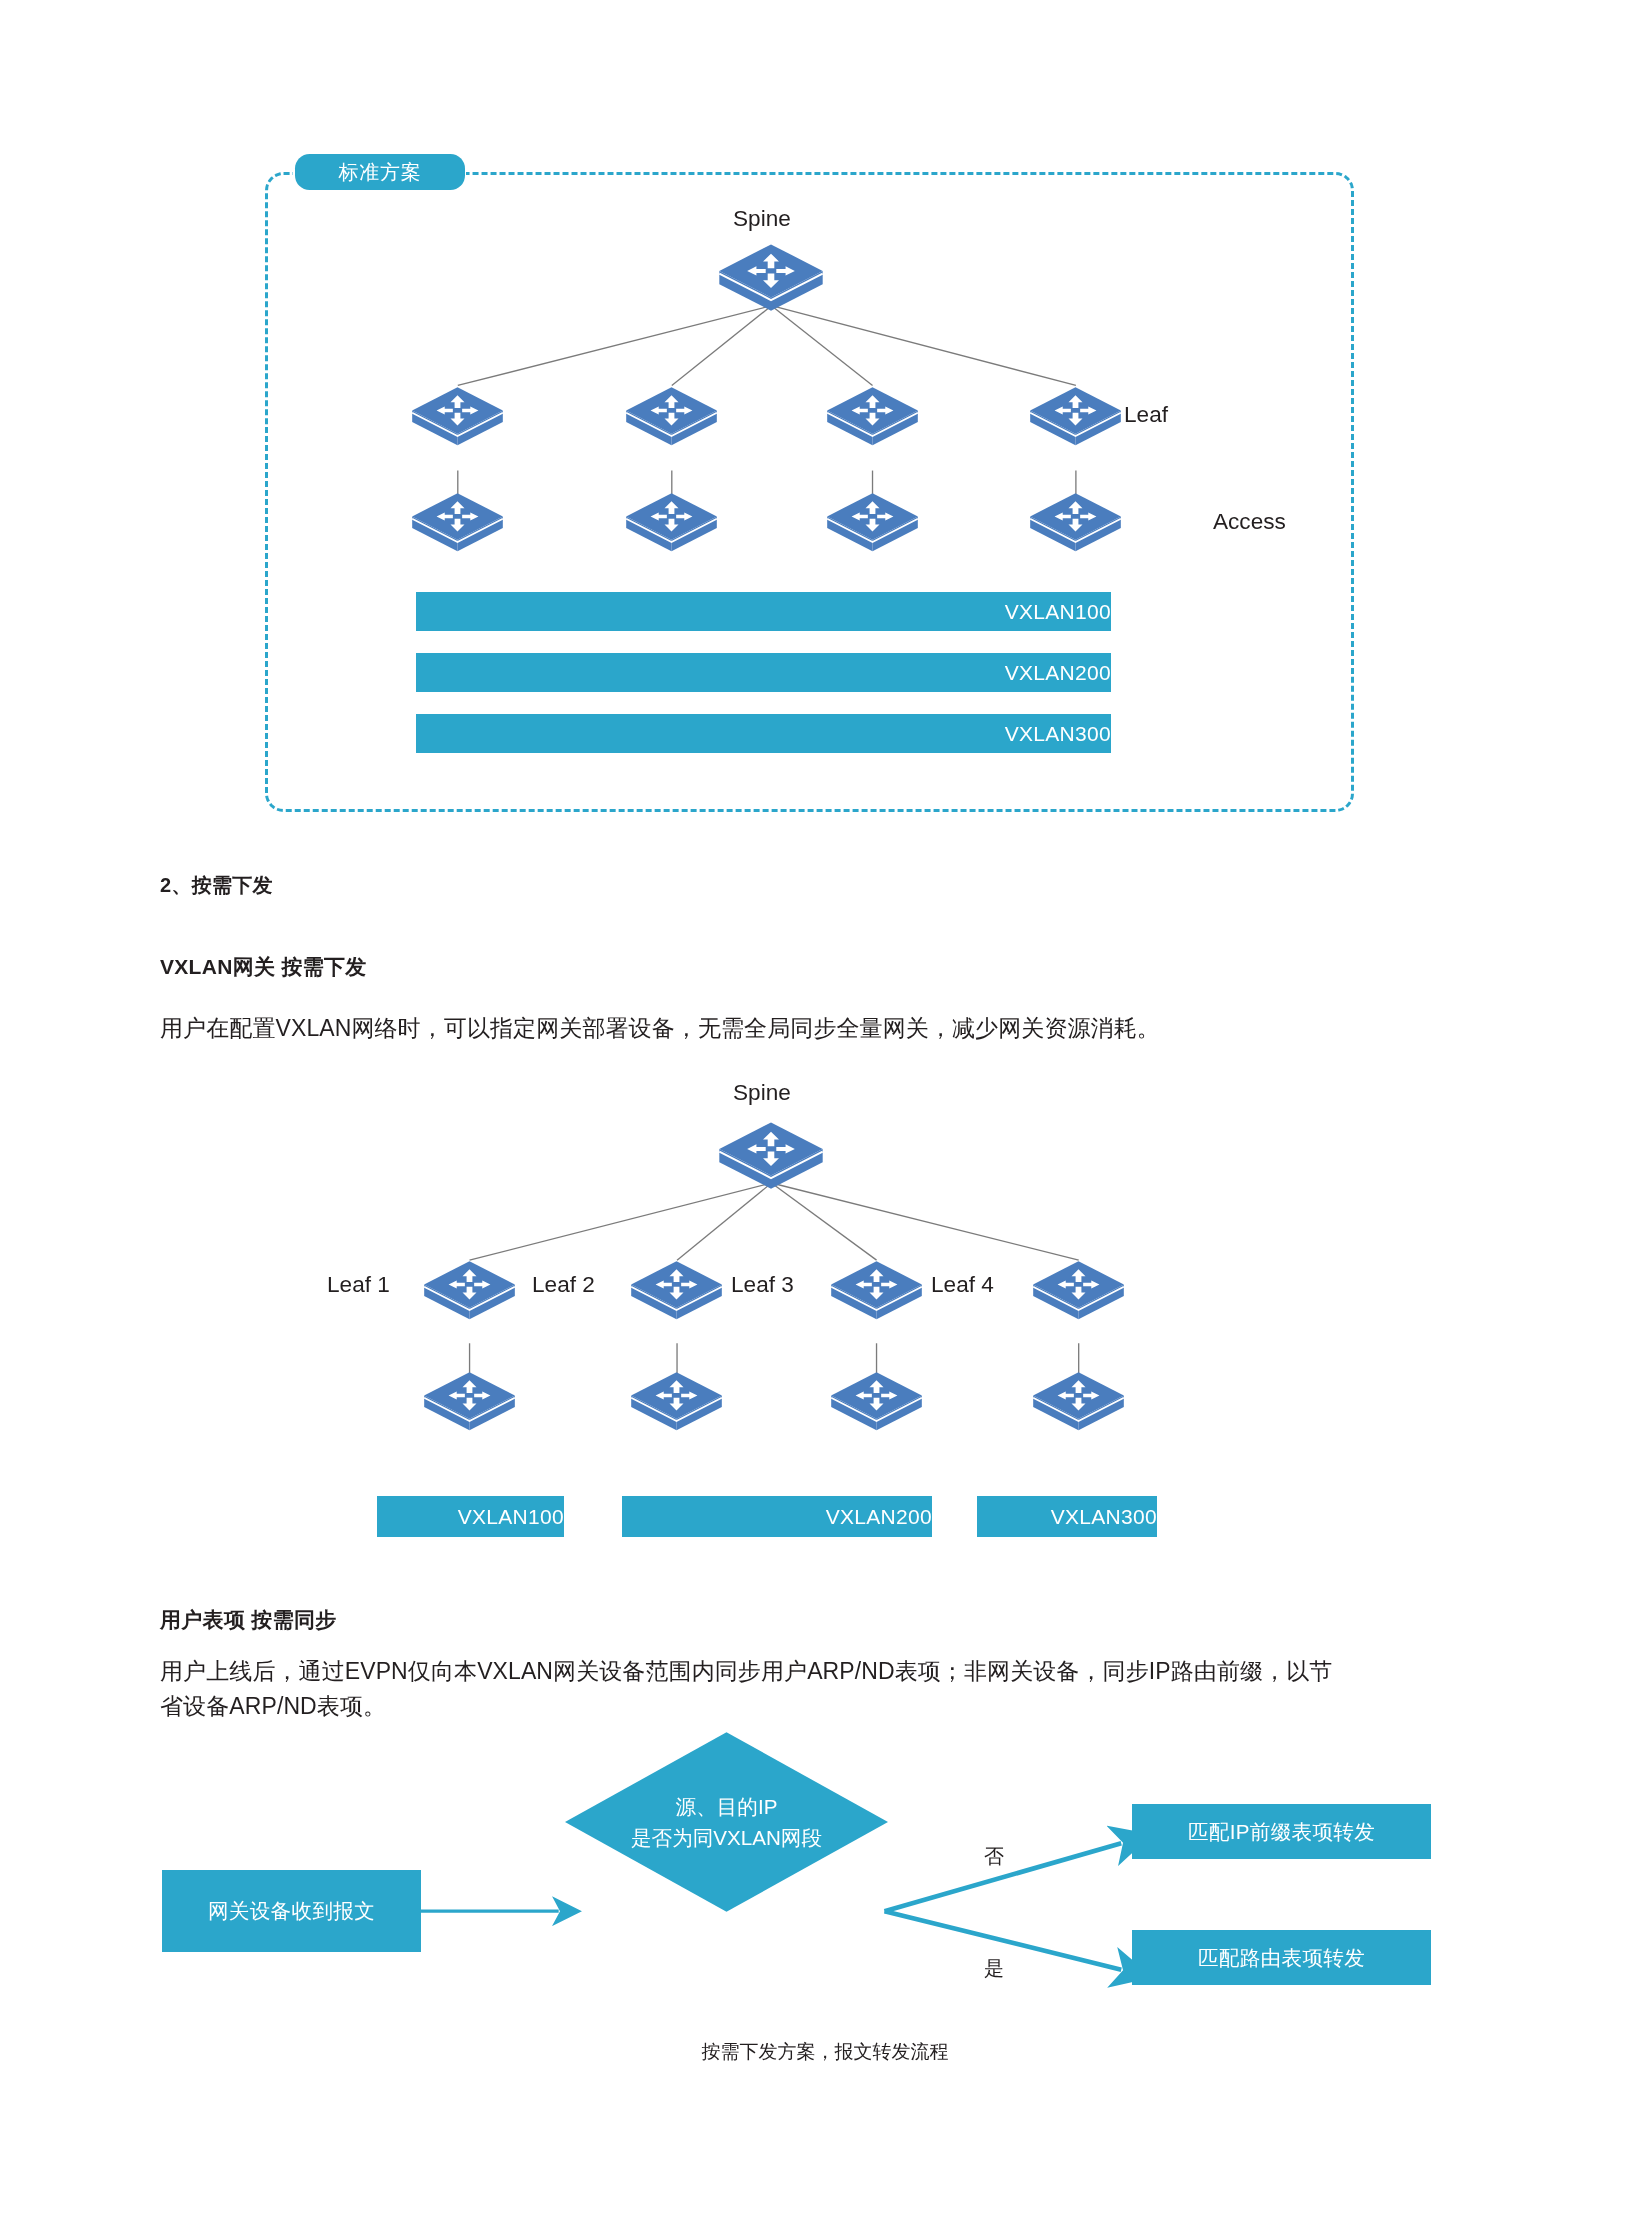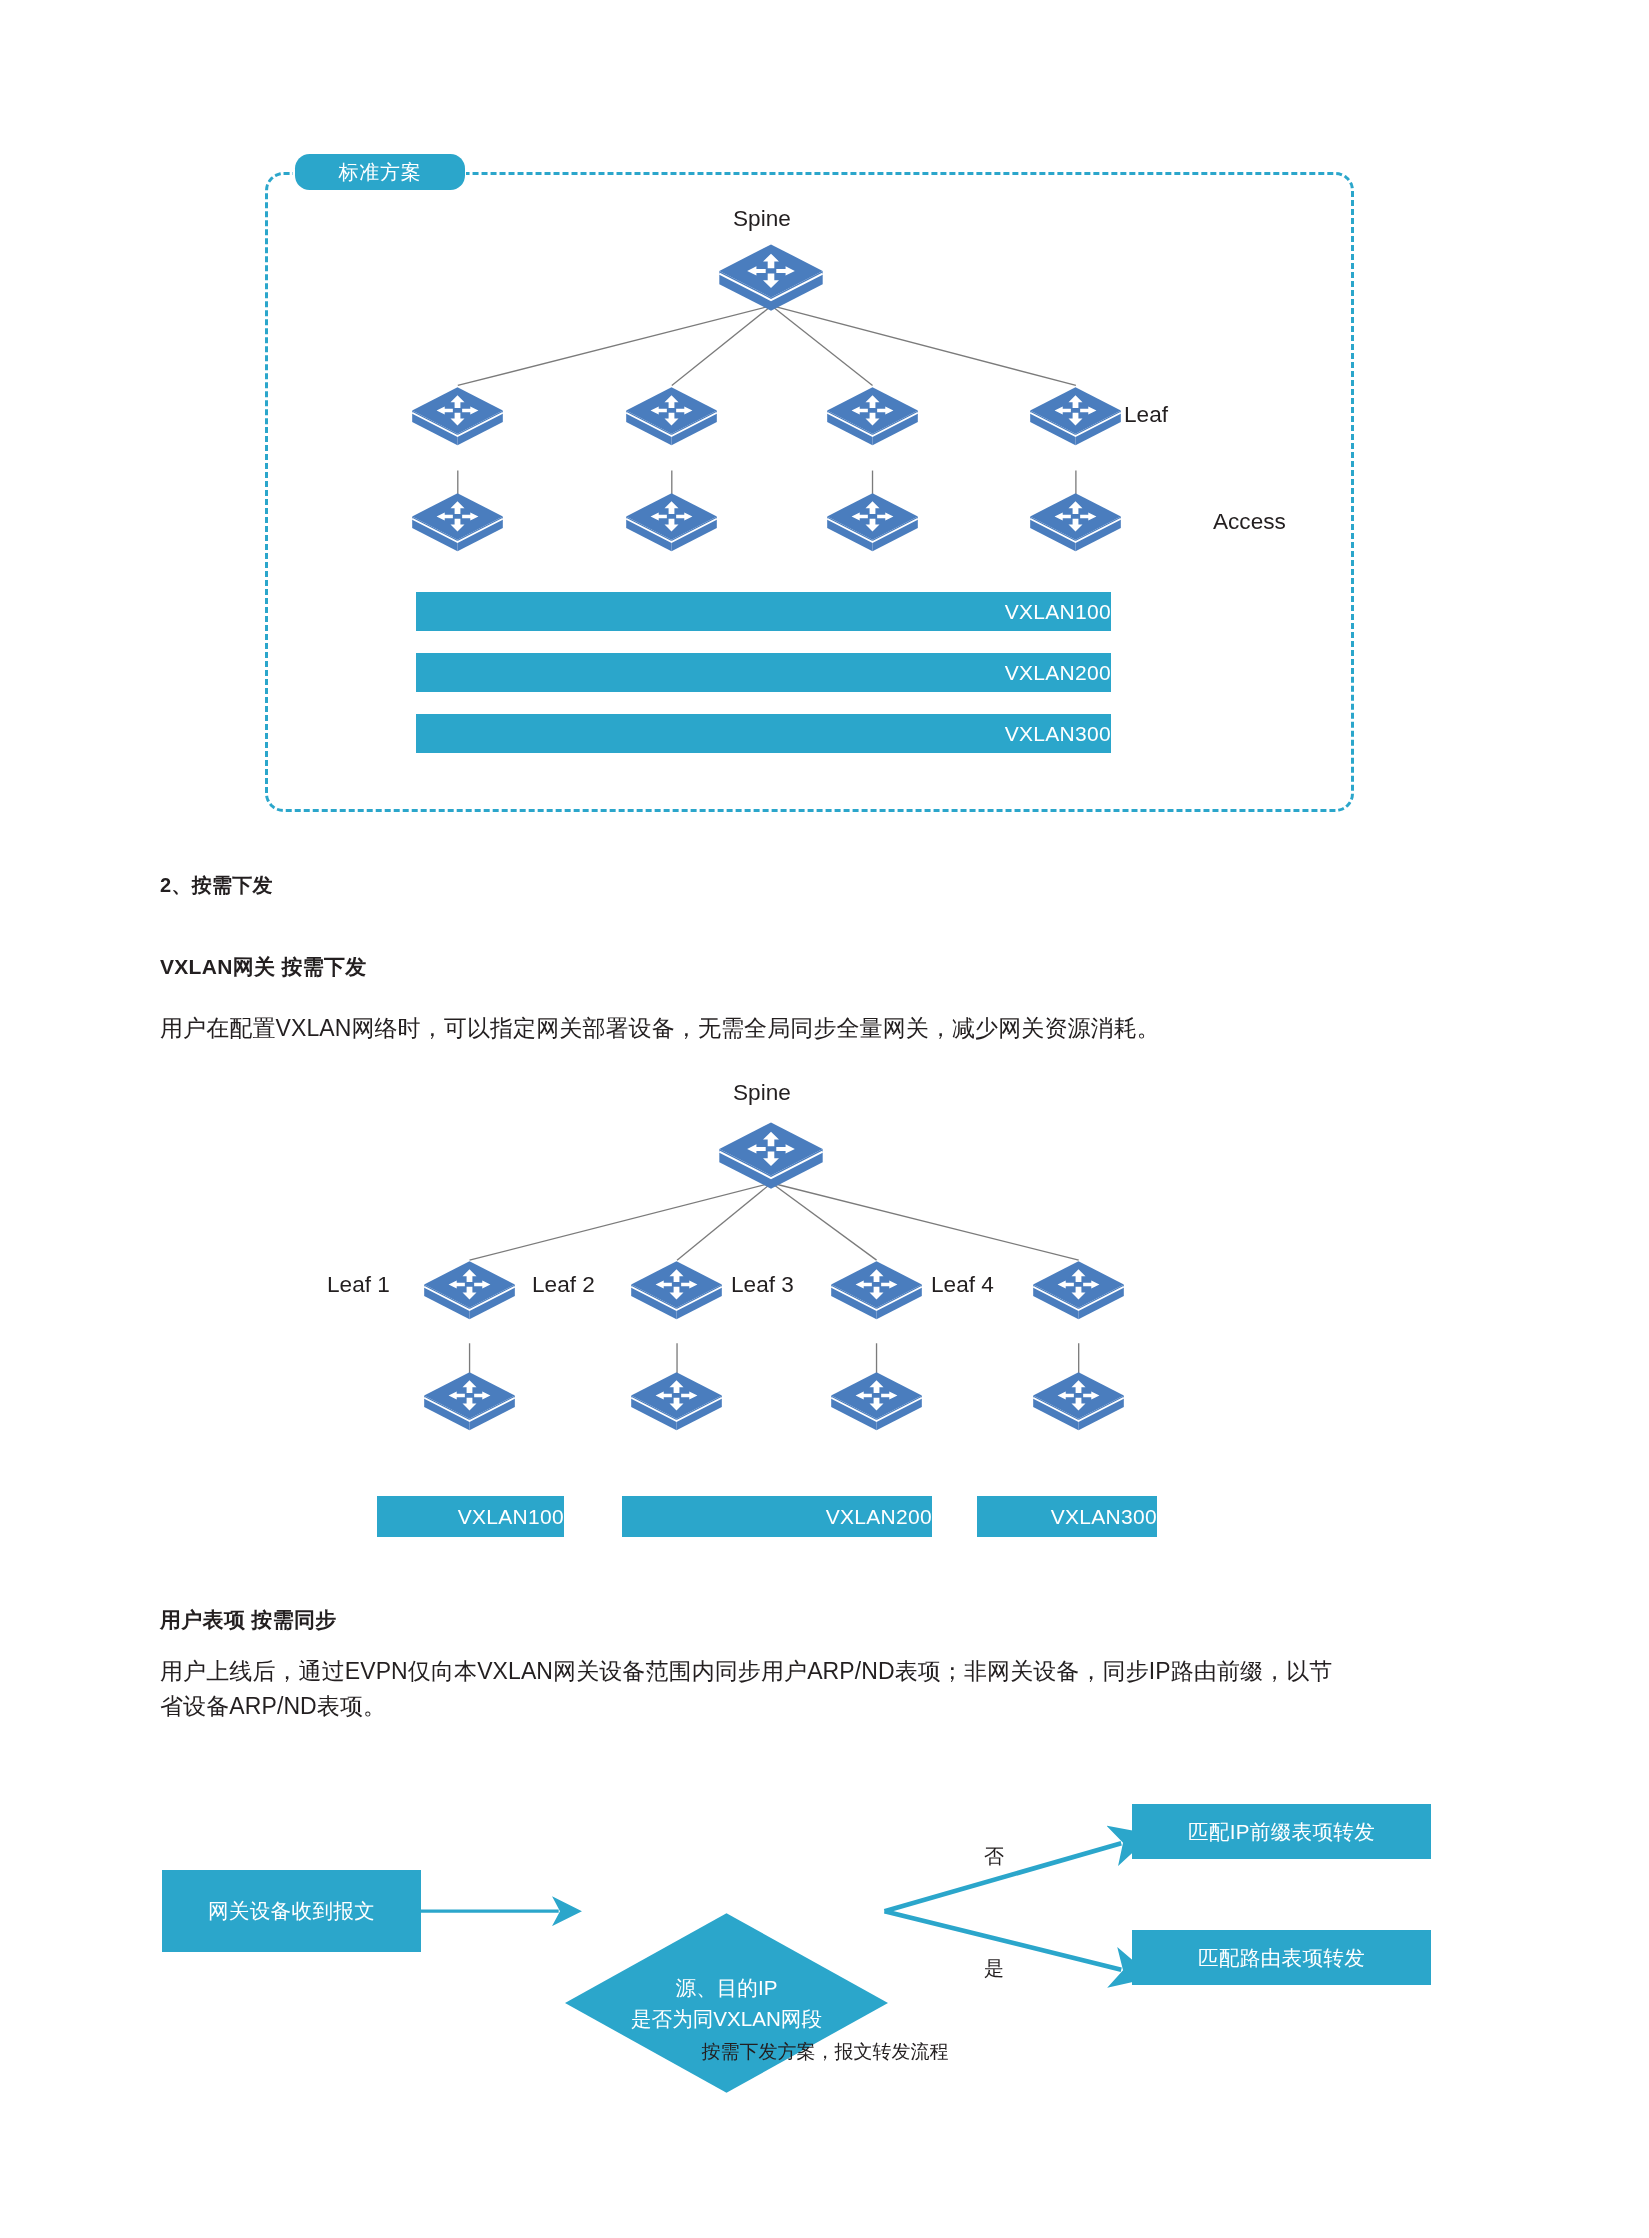--- a/index.html
+++ b/index.html
@@ -500,21 +500,21 @@
 
     <line x1="1330" y1="2874" x2="1686" y2="2772" stroke="#2ba6cb" stroke-width="7" marker-end="url(#arrowHead)"></line>
 
     <line x1="1330" y1="2874" x2="1686" y2="2962" stroke="#2ba6cb" stroke-width="7" marker-end="url(#arrowHead)"></line>
   </svg>
 
   <div class="flow-box" style="left:162px; top:1870px; width:259px; height:82px;">
     <span>网关设备收到报文</span>
   </div>
 
-  <div class="flow-diamond" style="left:565px; top:1913px; width:323px; height:180px;">
+  <div class="flow-diamond" style="left:565px; top:1732px; width:323px; height:180px;">
     <svg width="323" height="180" viewBox="0 0 486 270" style="display:block;">
       <polygon points="243,0 486,135 243,270 0,135" fill="#2ba6cb"></polygon>
     </svg>
     <div class="dtext">
       <span>源、目的IP</span>
       <span>是否为同VXLAN网段</span>
     </div>
   </div>
 
   <div class="flow-edge-label" style="left:984px; top:1843px;">否</div>

